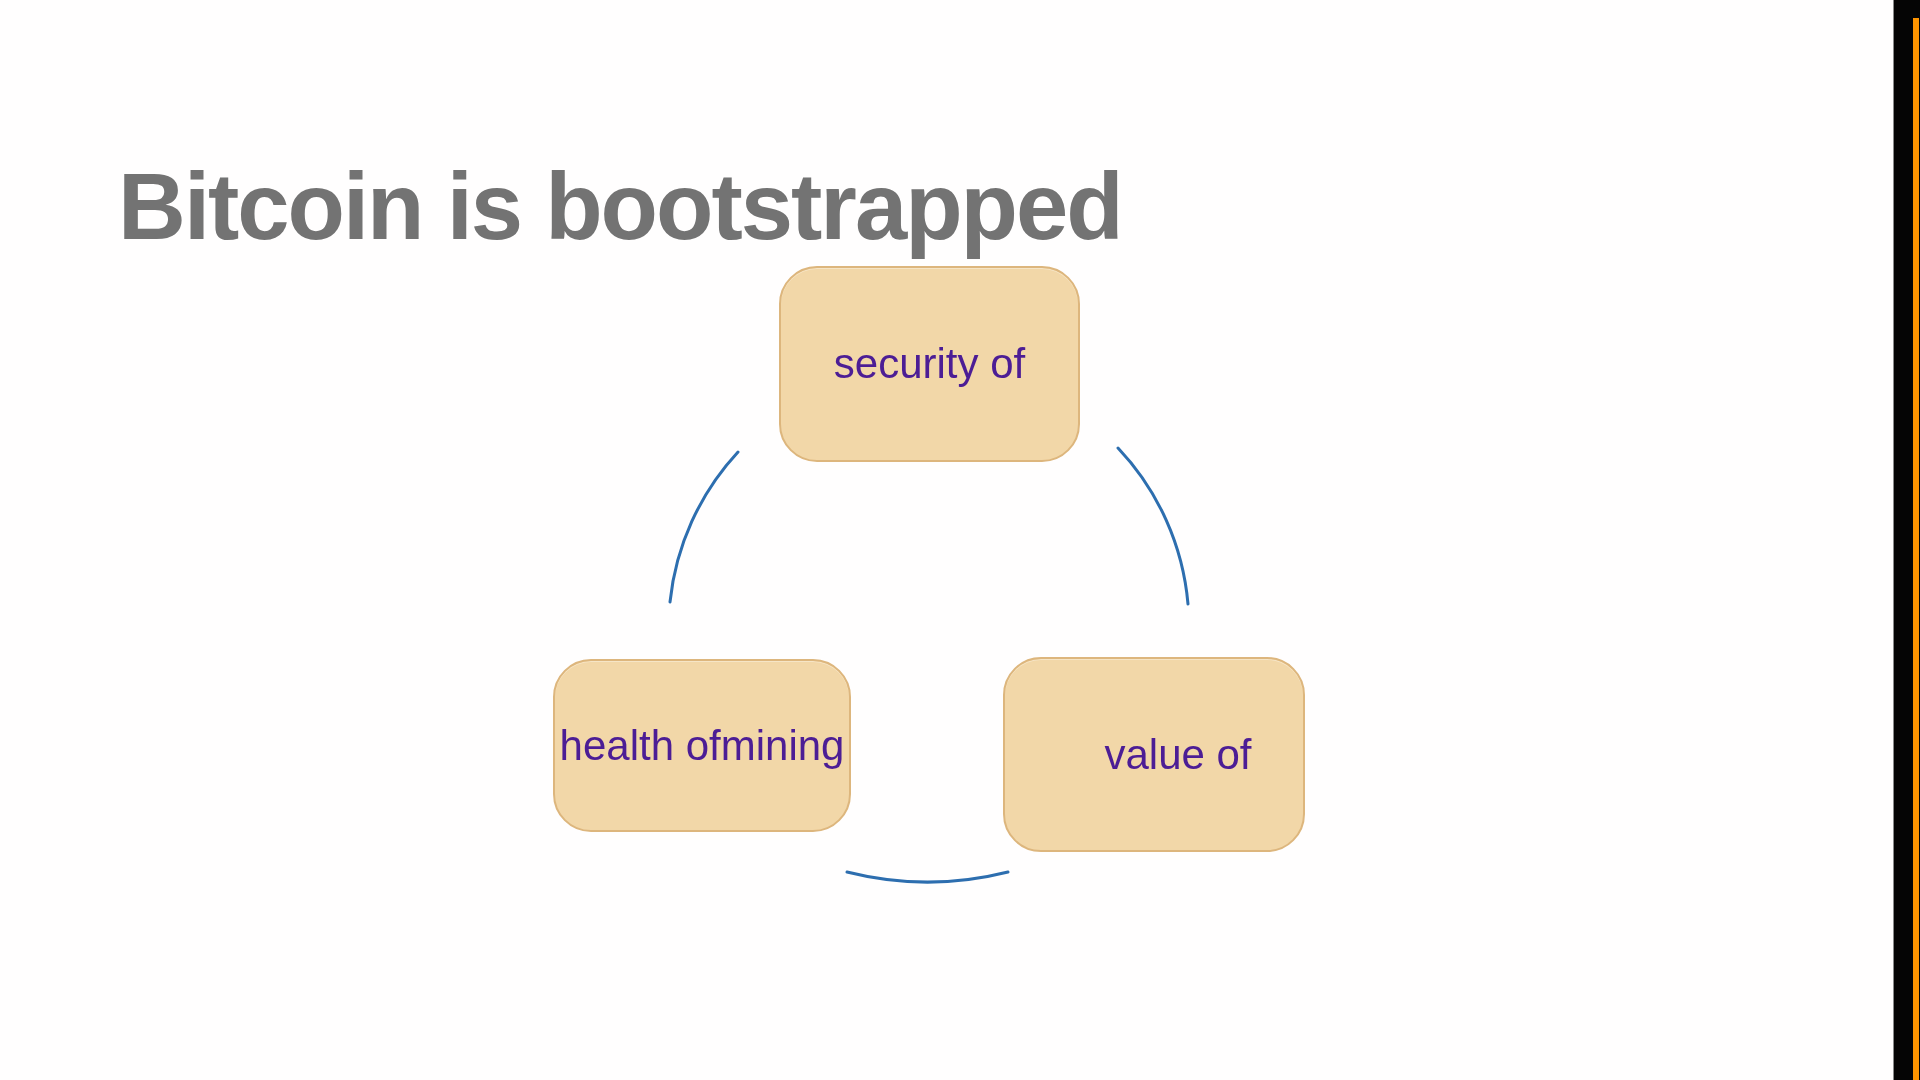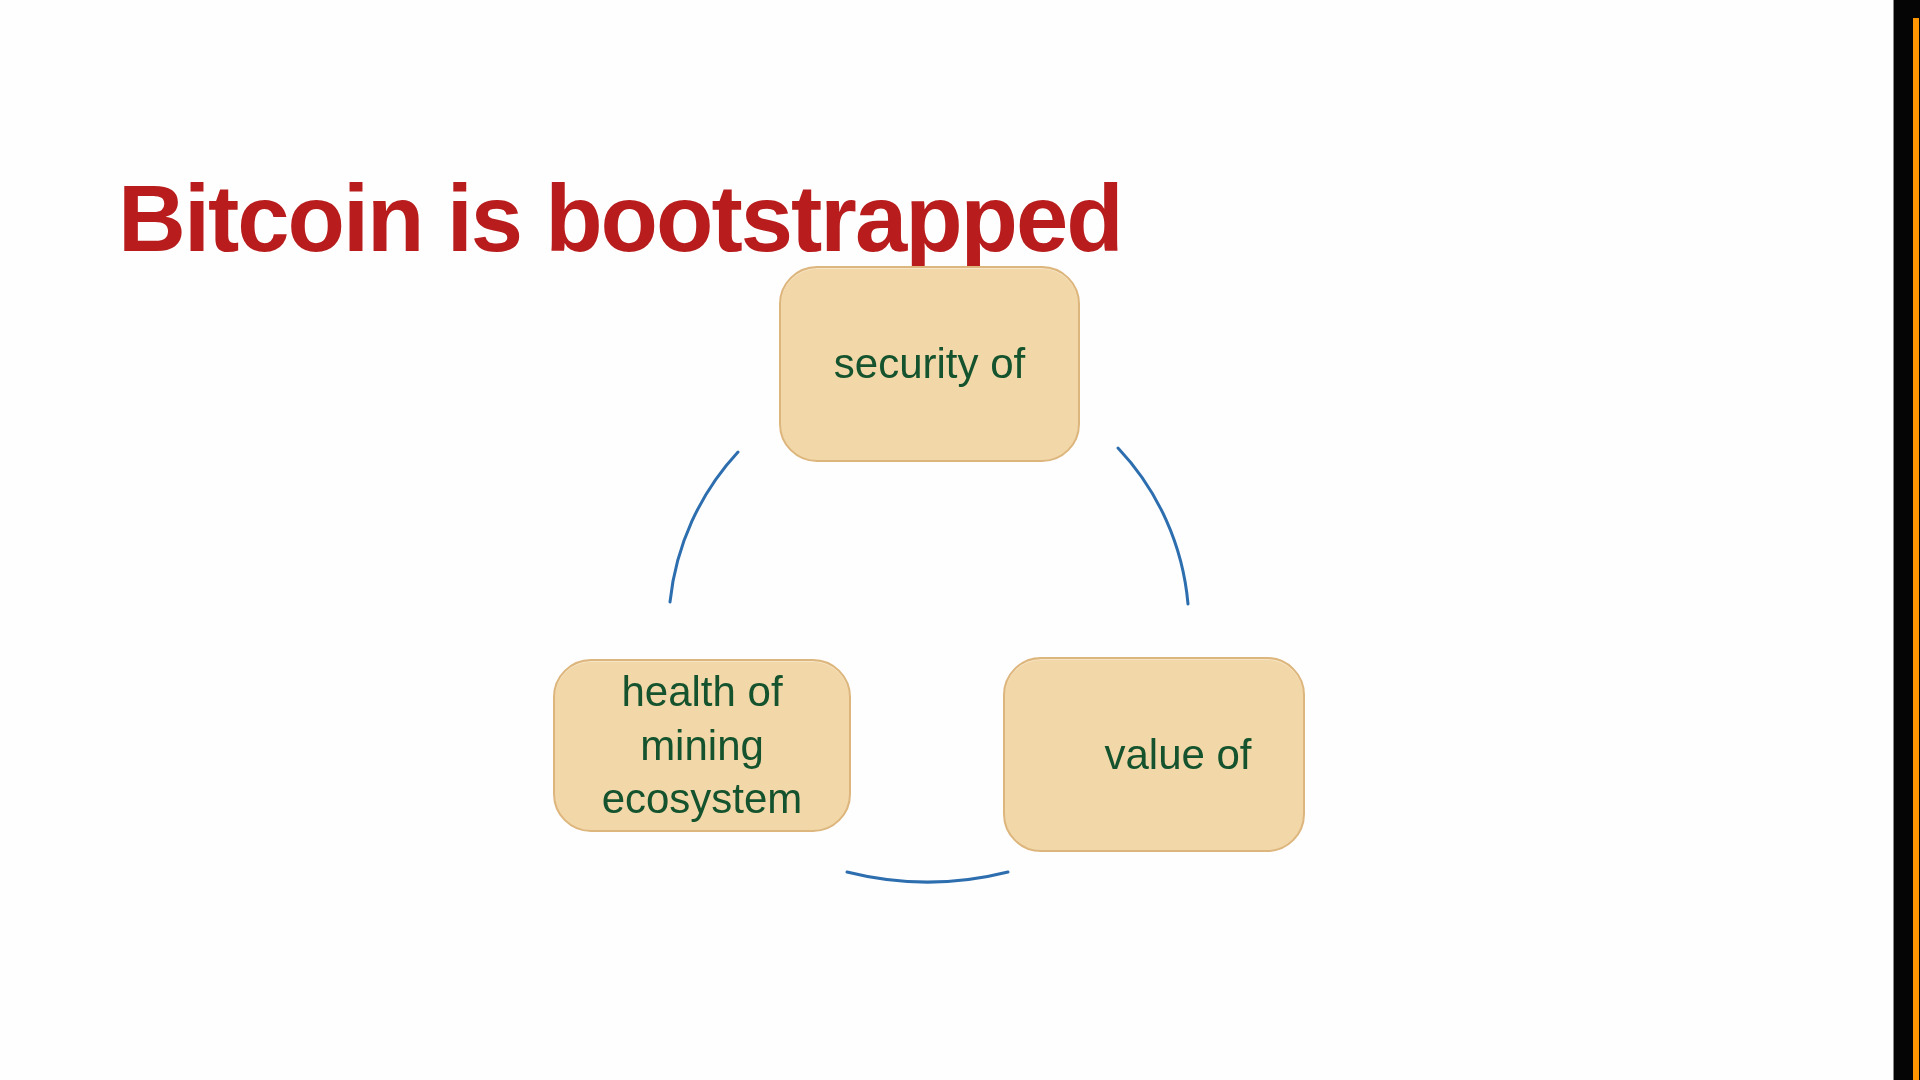--- a/index.html
+++ b/index.html
@@ -13,45 +13,45 @@
   }
   .slide {
     position: absolute;
     left: 0; top: 0;
     width: 1920px; height: 1080px;
     background: #fffefe;
   }
   .slide-title {
     position: absolute;
     left: 118px;
-    top: 109px;
+    top: 97px;
     font-size: 94px;
     font-weight: 700;
     letter-spacing: -2px;
-    color: #b91c1c;
+    color: #737373;
     line-height: 1.0;
     white-space: nowrap;
   }
   .arcs-svg {
     position: absolute;
     left: 0; top: 0;
     width: 1920px; height: 1080px;
   }
   .cycle-node {
     position: absolute;
     box-sizing: border-box;
     background: #f2d7a8;
     border: 2px solid #ddb67d;
     border-radius: 38px;
     display: flex;
-    flex-direction: column;
+    flex-direction: row;
     align-items: center;
     justify-content: center;
     text-align: center;
-    color: #14532d;
+    color: #4c1d95;
     font-size: 42px;
     line-height: 1.28;
     box-shadow: inset 0 1px 0 rgba(255,255,255,0.35);
   }
   .node-line { display: block; }
   .node-top    { left: 779px;  top: 266px; width: 301px; height: 196px; }
   .node-left   { left: 553px;  top: 659px; width: 298px; height: 173px; }
   .node-right  { left: 1003px; top: 657px; width: 302px; height: 195px; padding-left: 48px; }
 
   .edge-divider {
@@ -92,21 +92,20 @@
     <path d="M 847 872 A 330 330 0 0 0 1008 872" fill="none" stroke="#2d6eaf" stroke-width="3" stroke-linecap="round"></path>
   </svg>
 
   <div class="cycle-node node-top">
     <span class="node-line">security of</span>
   </div>
 
   <div class="cycle-node node-left">
     <span class="node-line">health of</span>
     <span class="node-line">mining</span>
-    <span class="node-line">ecosystem</span>
   </div>
 
   <div class="cycle-node node-right">
     <span class="node-line">value of</span>
   </div>
 
   <div class="edge-divider"></div>
 
   <div class="scrollbar-track">
     <div class="scrollbar-thumb"></div>

